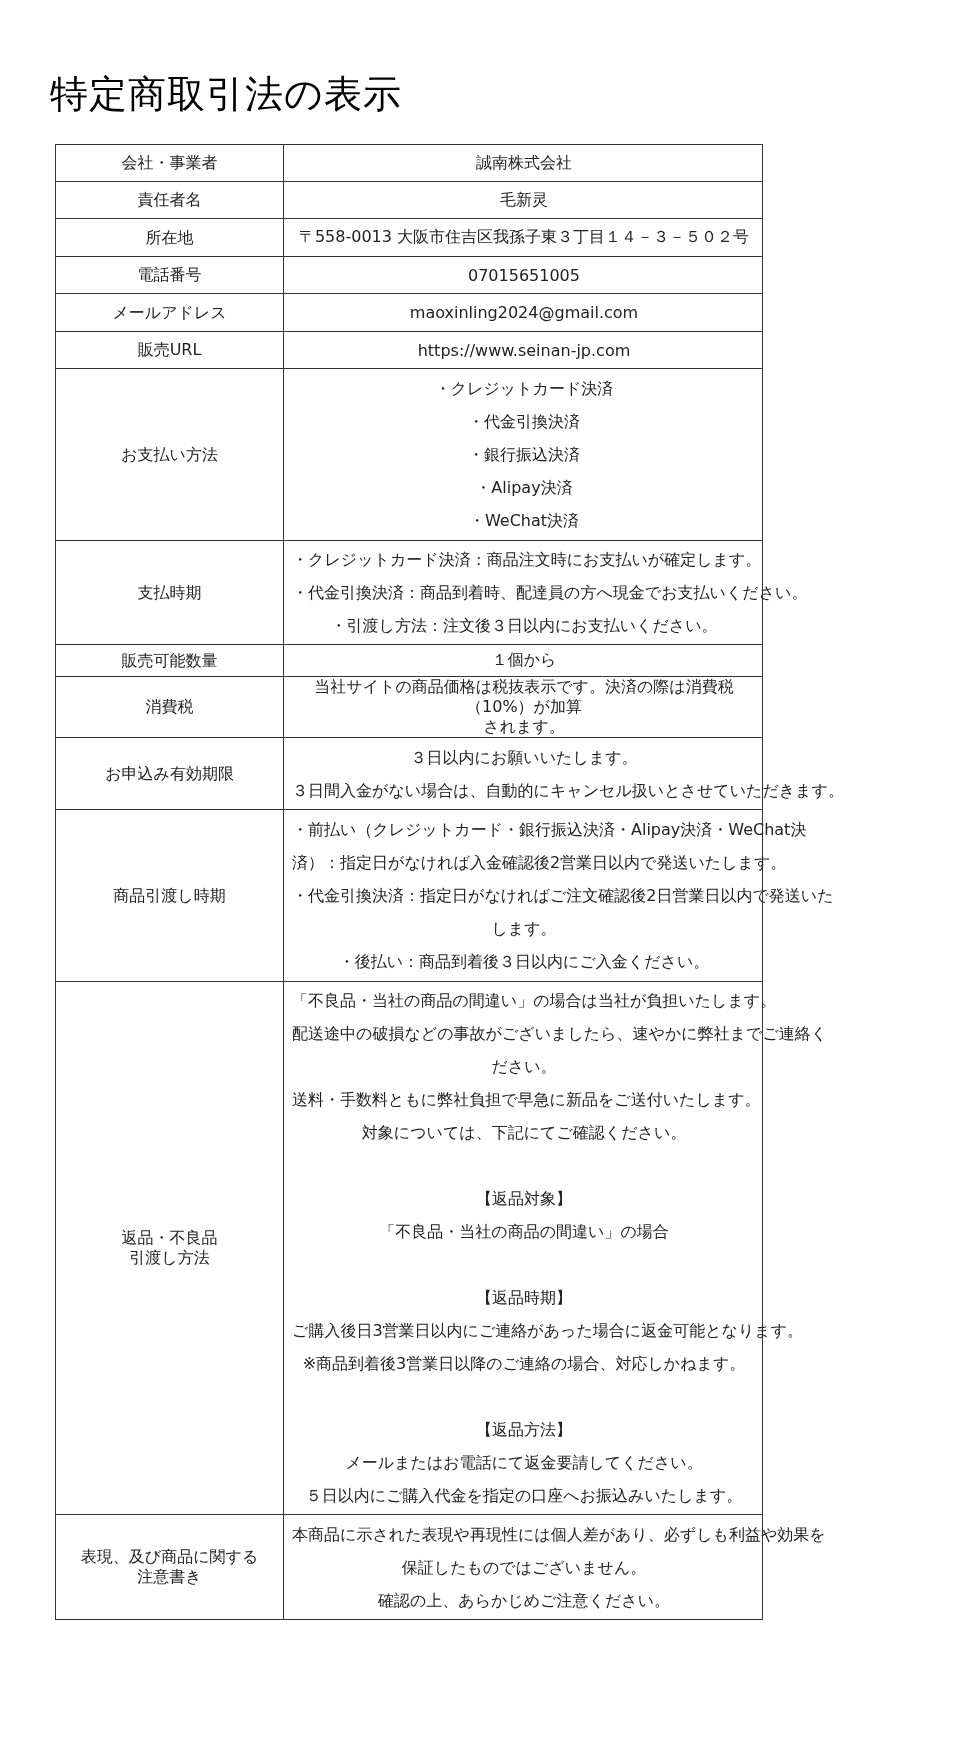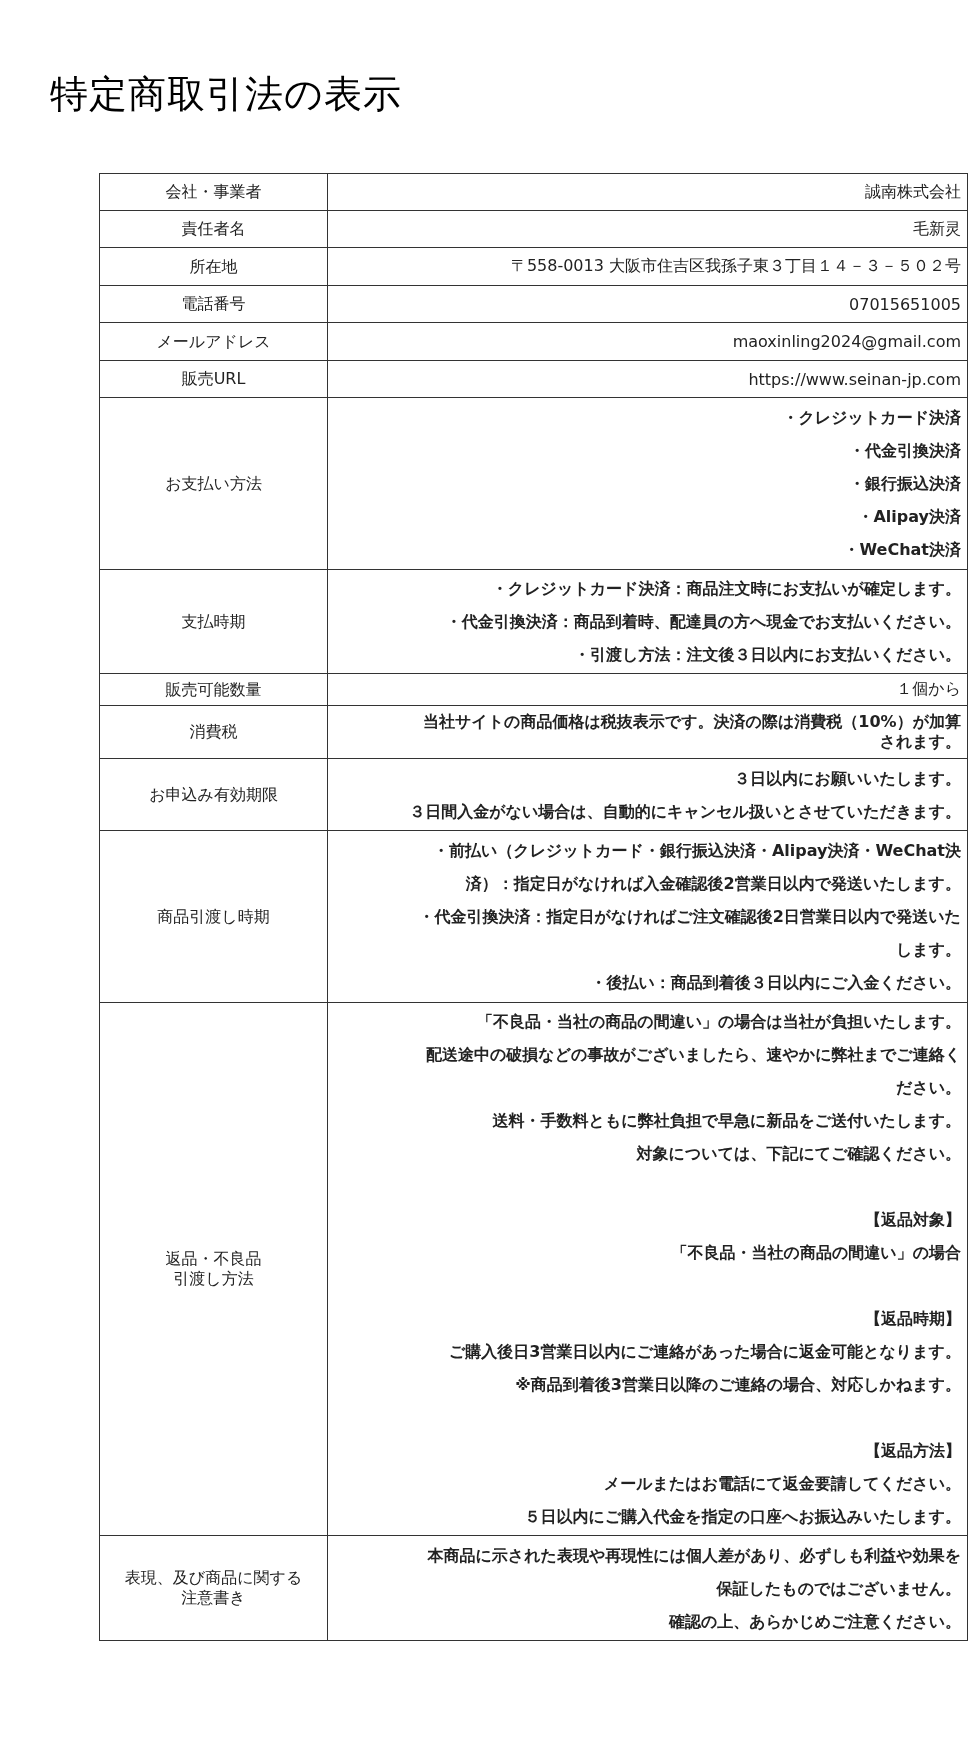--- a/index.html
+++ b/index.html
@@ -22,48 +22,46 @@
       margin: 0;
       font-size: 38px;
       font-weight: normal;
       color: #000000;
       letter-spacing: 1px;
       line-height: 1.2;
     }
     table.info-table {
       position: absolute;
       left: 55px;
-      top: 173px;
-      width: 869px;
+      top: 144px;
+      width: 708px;
       border-collapse: collapse;
       table-layout: fixed;
-      margin-left: 44px;
     }
     table.info-table td {
       border: 1.5px solid #333333;
       font-size: 16px;
       vertical-align: middle;
       padding: 0;
       color: #222222;
     }
     td.label-cell {
       width: 227px;
       text-align: center;
       line-height: 20px;
     }
     td.value-cell {
       padding-left: 8px !important;
       padding-right: 6px !important;
-      text-align: right;
+      text-align: center;
     }
     .line {
       display: block;
       line-height: 33px;
       white-space: nowrap;
-      font-weight: bold;
     }
     .line.tight {
       line-height: 20px;
       white-space: normal;
     }
     .line.empty {
       height: 33px;
     }
   </style>
 </head>

